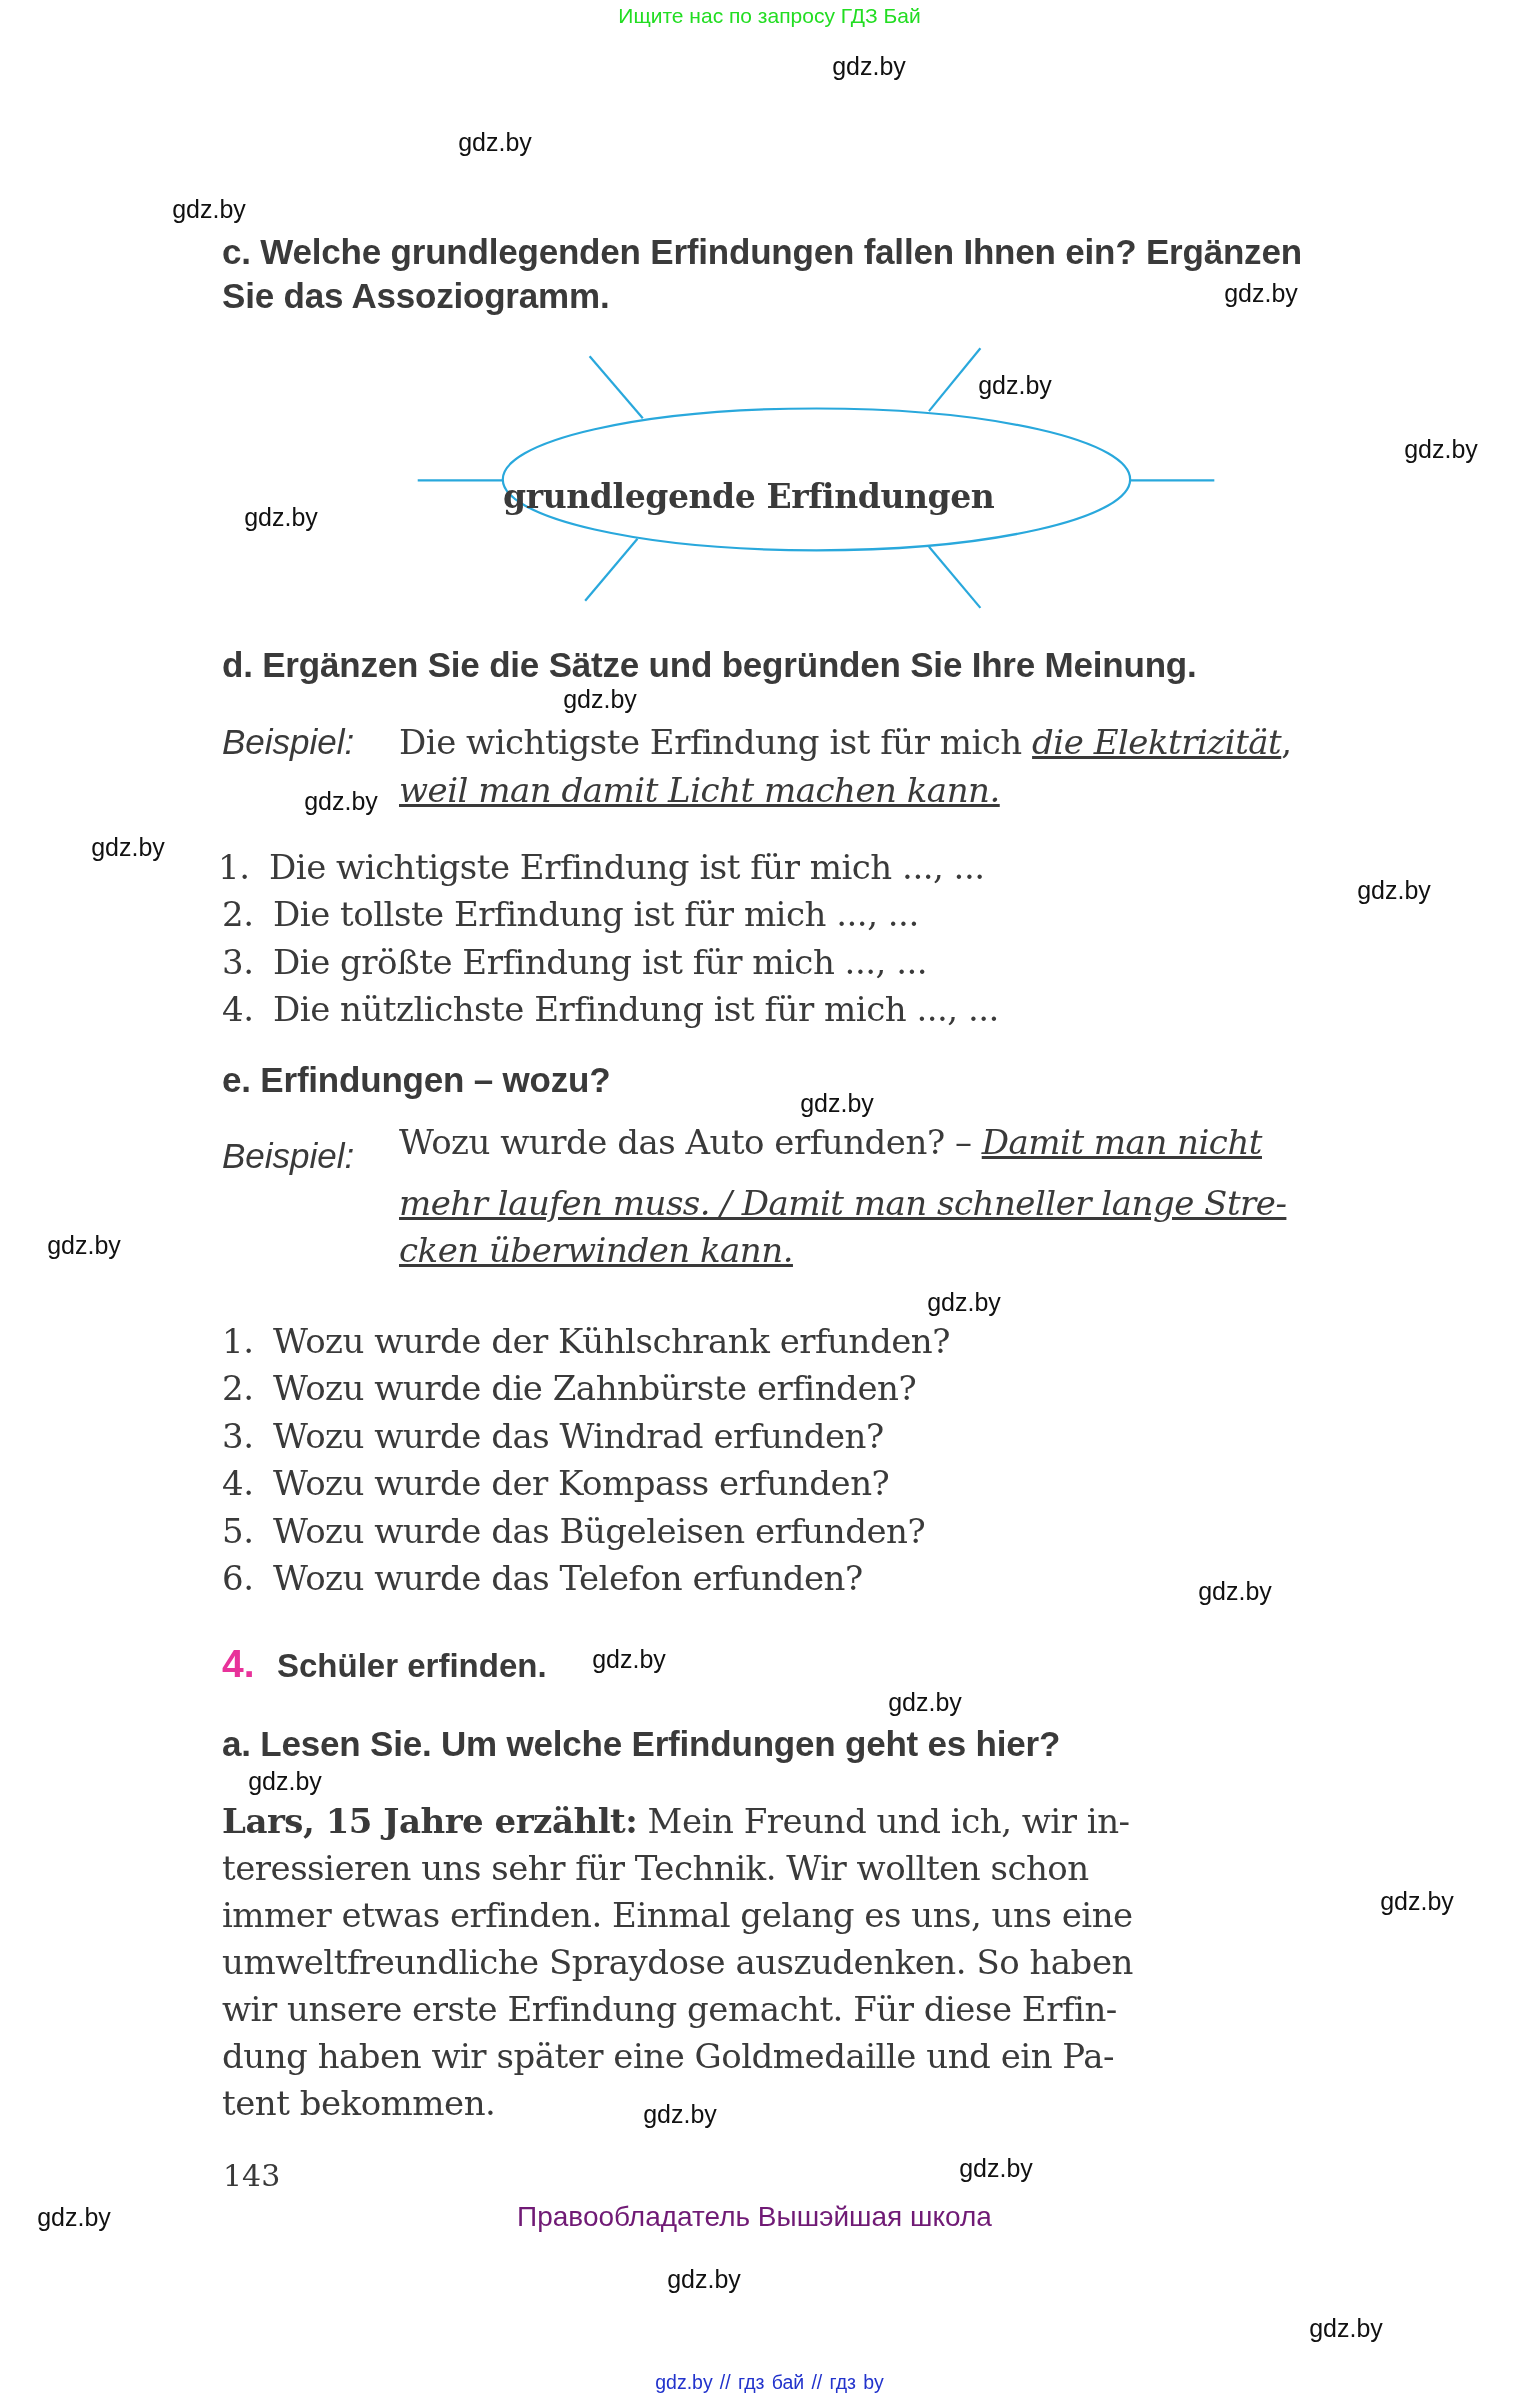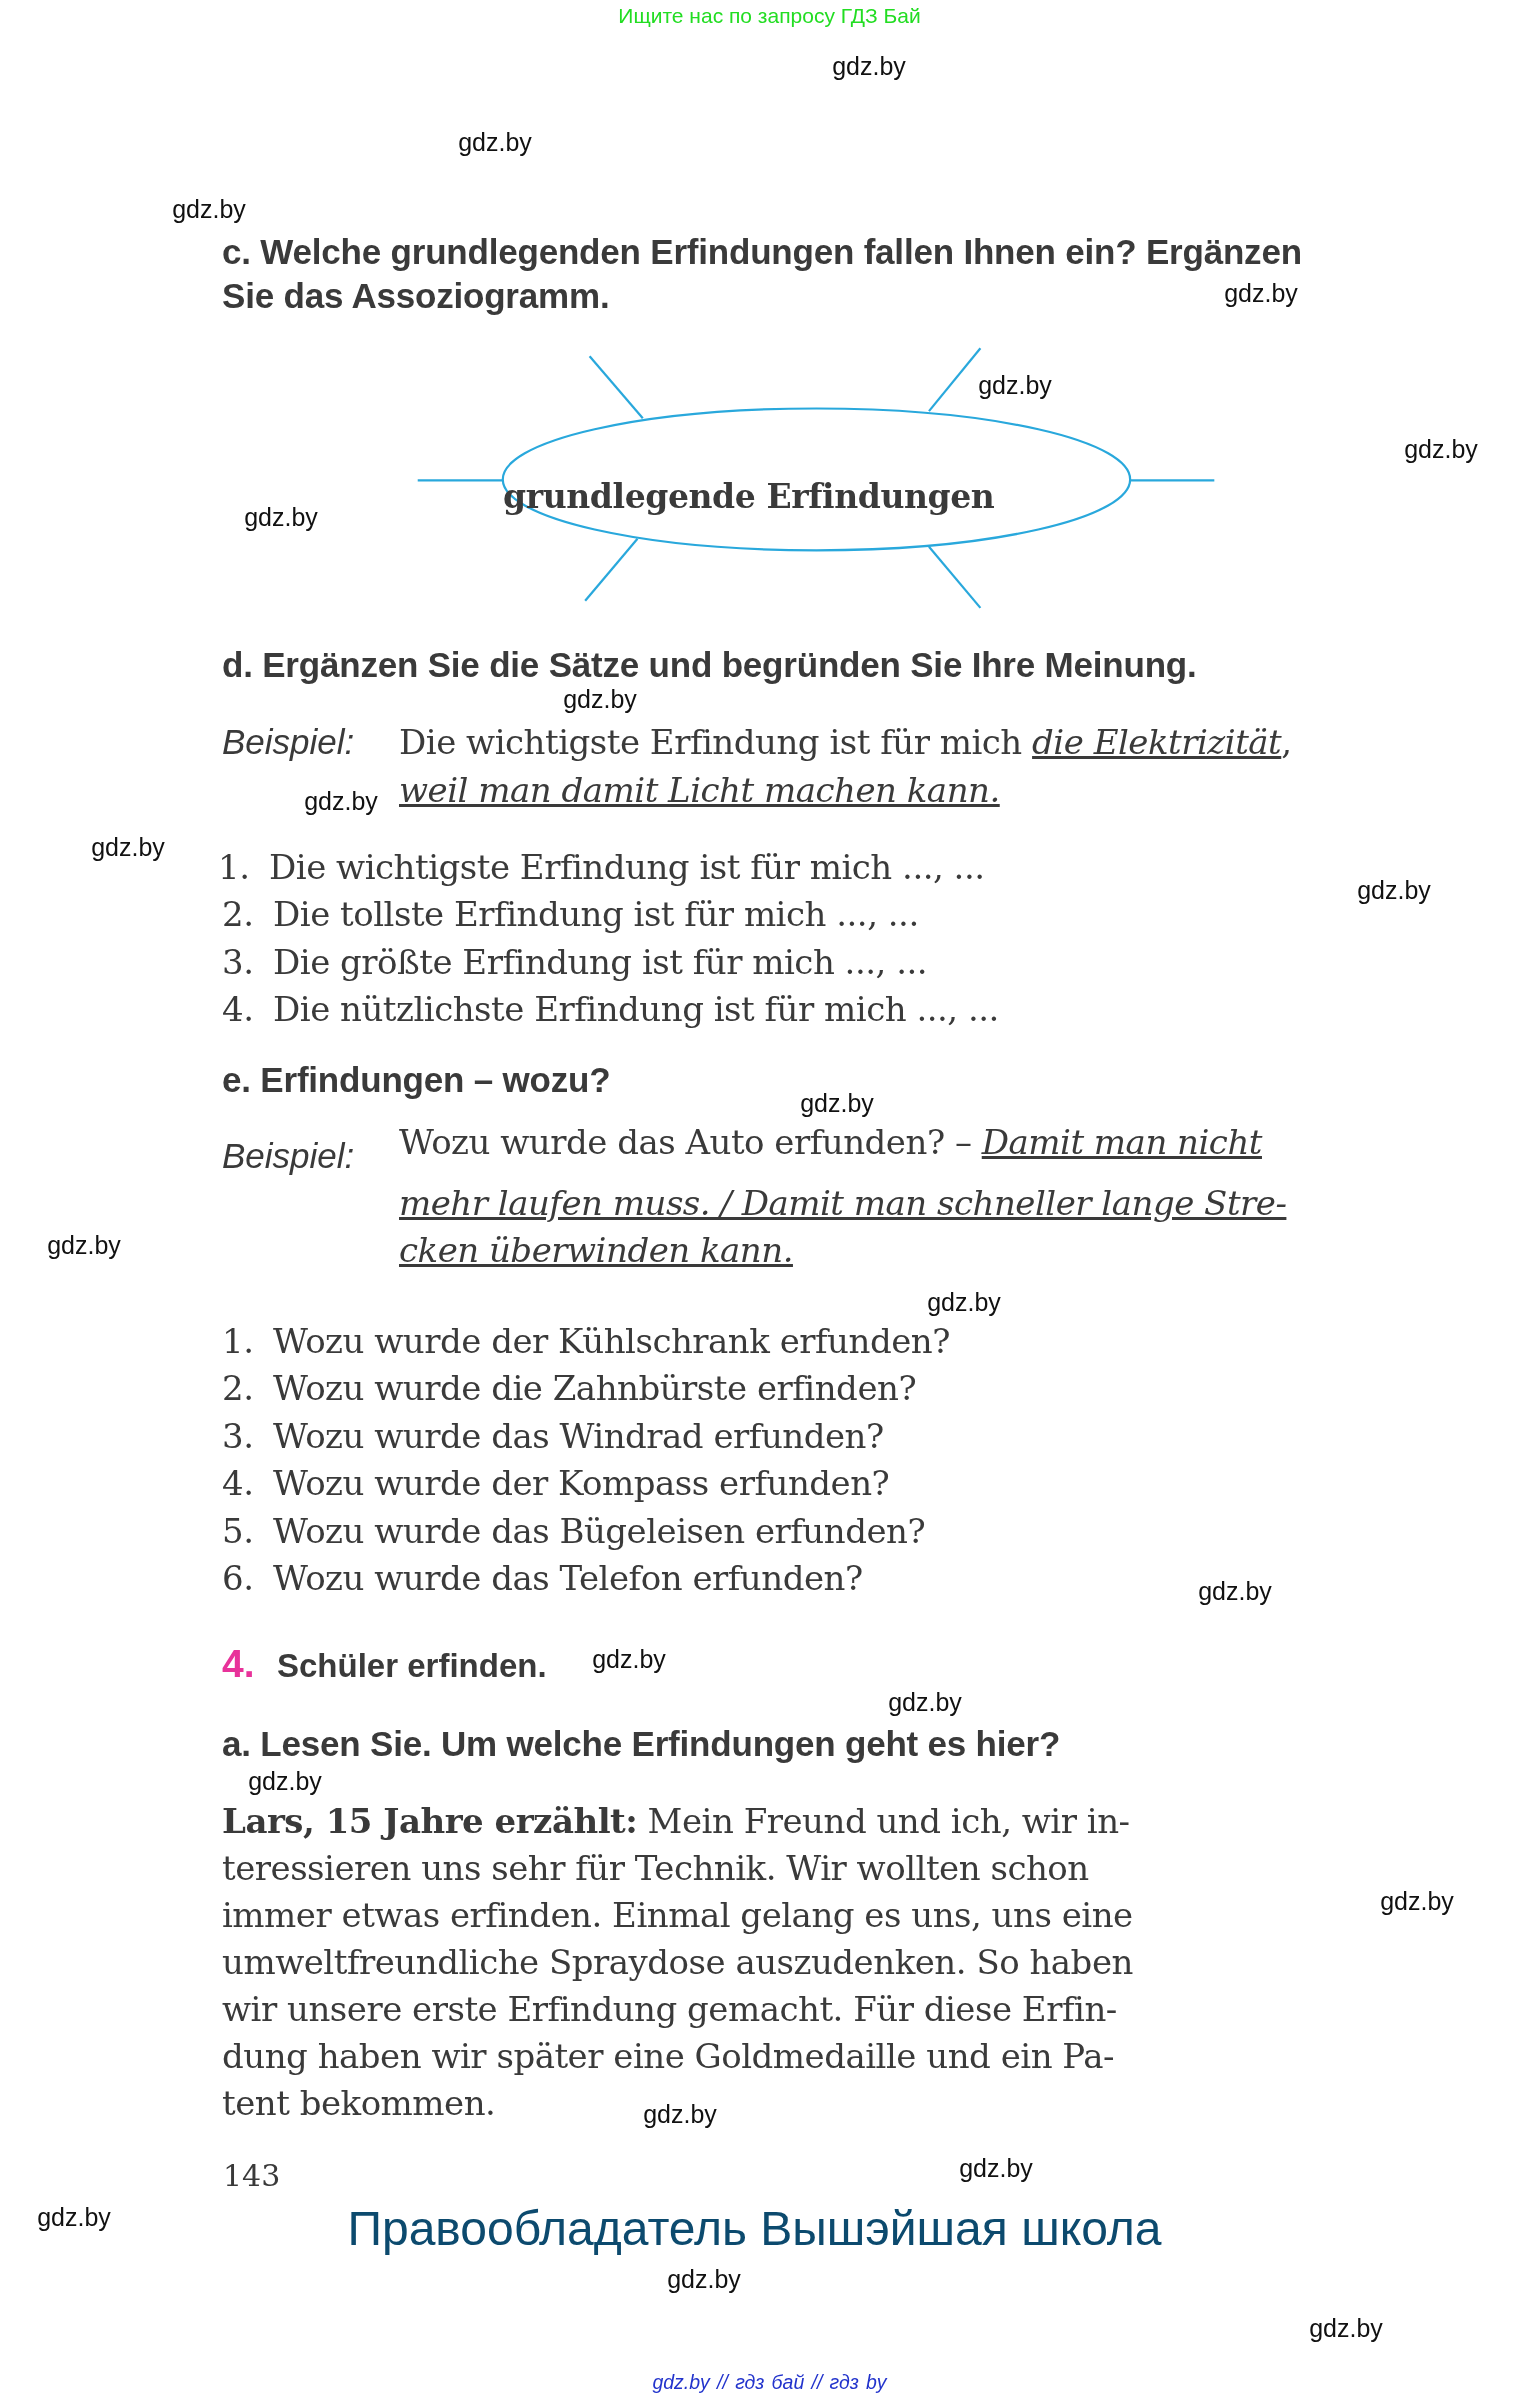--- a/index.html
+++ b/index.html
@@ -12,22 +12,22 @@
   .it { font-style: italic; text-decoration: underline; }
   .beisp { font-family: "Liberation Sans", sans-serif; font-style: italic; font-size: 35px; color: #3a3a3a; left: 222px; }
   .num { display: inline-block; width: 51px; }
   .diagram { position: absolute; left: 0; top: 0; }
   .center-label { font-family: "DejaVu Serif", serif; font-weight: bold; font-size: 33px; color: #3a3a3a; left: 503px; width: 628px; text-align: left; top: 477px; letter-spacing: -0.4px; }
   .ex-num { font-family: "Liberation Sans", sans-serif; font-weight: bold; font-size: 39px; color: #e8329a; left: 222px; top: 1642px; }
   .ex-title { font-family: "Liberation Sans", sans-serif; font-weight: bold; font-size: 33px; color: #3a3a3a; left: 277px; top: 1647px; }
   .para { font-family: "DejaVu Serif", serif; font-size: 34px; color: #3a3a3a; left: 222px; top: 1798px; width: 1028px; line-height: 47px; white-space: normal; letter-spacing: -0.5px; }
   .para b { font-weight: bold; }
   .pageno { font-family: "DejaVu Serif", serif; font-size: 30px; color: #3a3a3a; left: 223px; top: 2158px; }
-  .rights { font-family: "Liberation Sans", sans-serif; font-size: 48px; color: #0c4a6e; left: 0; width: 1509px; text-align: center; top: 2201px; }
-  .footer { font-family: "Liberation Sans", sans-serif; font-size: 19.5px; color: #2233cc; left: 0; width: 1539px; text-align: center; top: 2371px; word-spacing: 1.8px; font-style: italic; }
+  .rights { font-family: "Liberation Sans", sans-serif; font-size: 28px; color: #701a75; left: 0; width: 1509px; text-align: center; top: 2201px; }
+  .footer { font-family: "Liberation Sans", sans-serif; font-size: 19.5px; color: #2233cc; left: 0; width: 1539px; text-align: center; top: 2371px; word-spacing: 1.8px; }
 </style>
 </head>
 <body>
 
 <div class="abs top-banner">Ищите нас по запросу ГДЗ Бай</div>
 
 <div class="abs wm" style="left:869px;top:66px">gdz.by</div>
 <div class="abs wm" style="left:495px;top:142px">gdz.by</div>
 <div class="abs wm" style="left:209px;top:209px">gdz.by</div>
 <div class="abs wm" style="left:1261px;top:293px">gdz.by</div>

